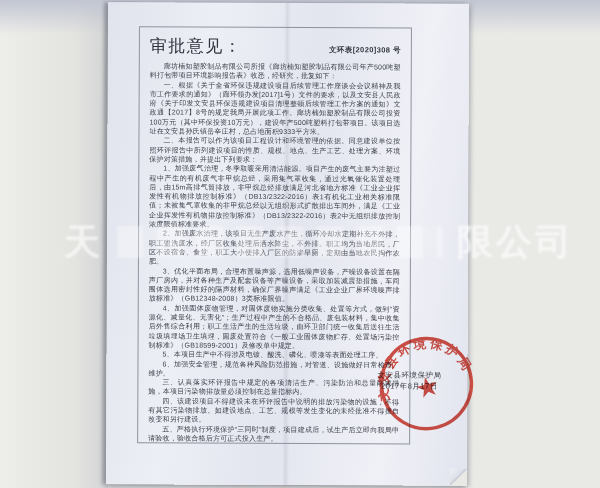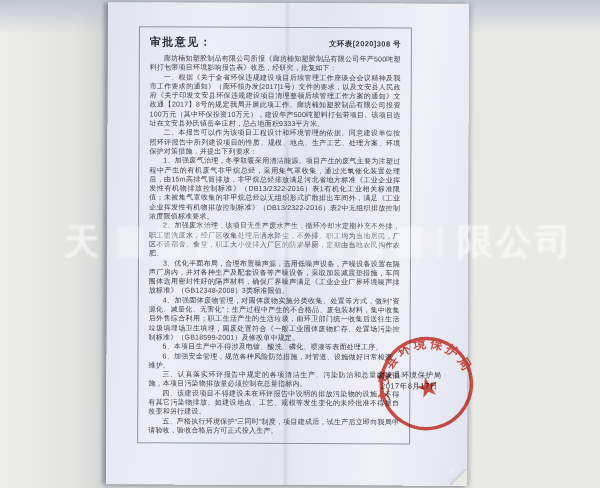--- a/index.html
+++ b/index.html
@@ -32,21 +32,21 @@
     background:linear-gradient(315deg,#e9e9e6 48%,#c6c9d4 50%,#dfe1ea 60%,#eef0f5 100%);
   }
   .doc-box{
     position:absolute;left:31px;top:24px;width:273px;height:417px;
     border:1px solid #8d939e;
     box-sizing:border-box;
     padding:7px 10px 0 10px;
   }
   .doc-header{display:flex;justify-content:space-between;align-items:baseline;}
   .doc-title{
-    font-size:11px;font-weight:bold;color:#2e323c;letter-spacing:1.5px;
+    font-size:17px;font-weight:normal;color:#2e323c;letter-spacing:1.5px;
   }
   .doc-number{
     font-size:7.5px;font-weight:bold;color:#343842;letter-spacing:.4px;
   }
   .doc-body{margin-top:4px;}
   .doc-body p{
     margin:0;font-size:7px;line-height:9.3px;color:#3d414b;
     text-indent:2em;text-align:justify;letter-spacing:.2px;
   }
   .signature{

